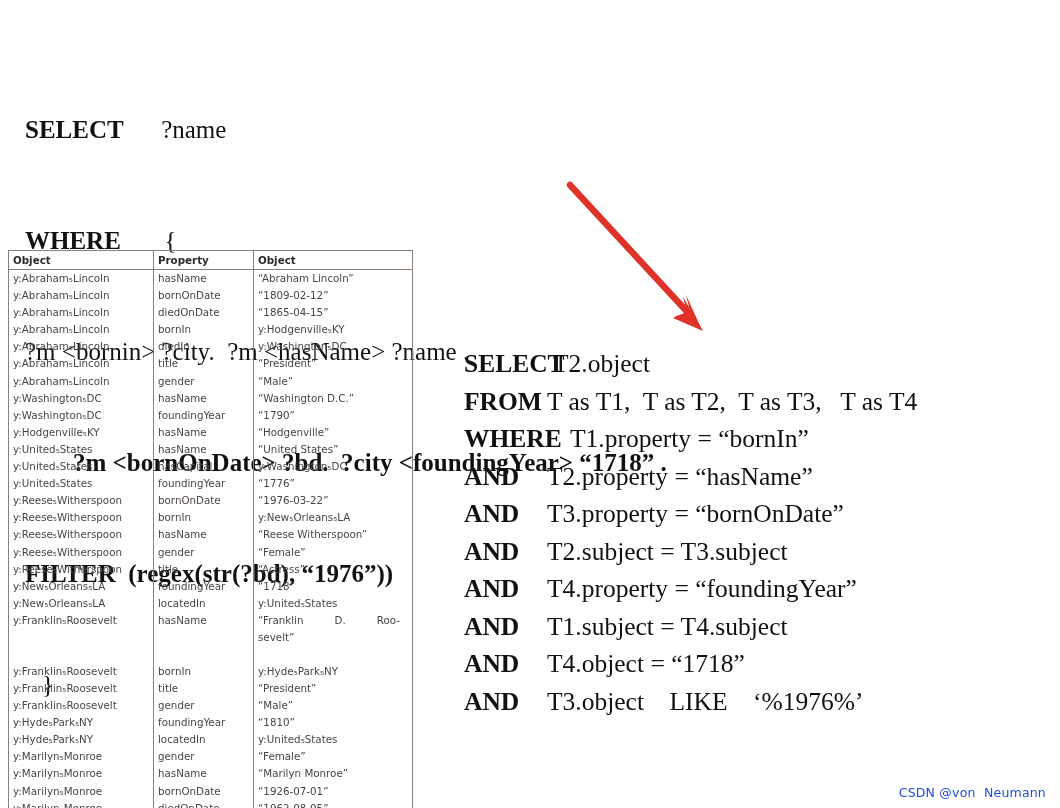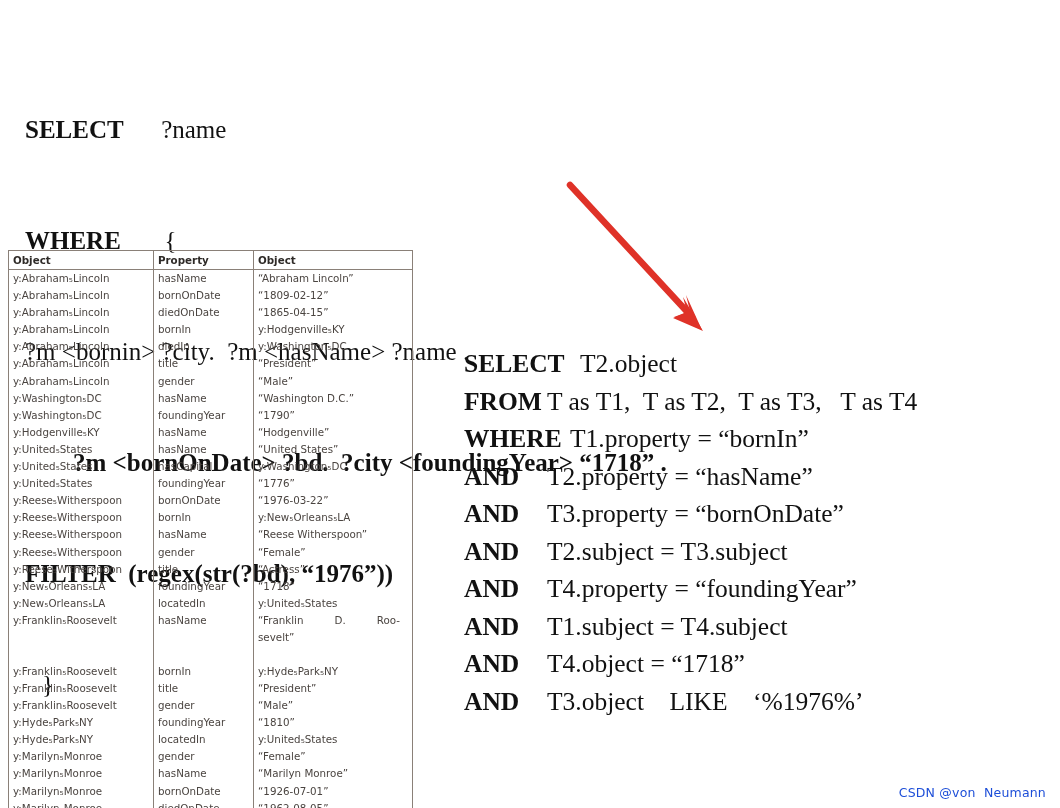--- a/index.html
+++ b/index.html
@@ -123,21 +123,21 @@
     display: inline-block;
     font-weight: bold;
     white-space: pre;
   }
   .sql-row .sql-val {
     display: inline-block;
     white-space: pre;
   }
   .kw-w-wide { width: 83px; }
   .kw-w-and  { width: 83px; }
-  .ind-sel   { margin-left: 33px; }
+  .ind-sel   { margin-left: 6px; }
   .ind-from  { margin-left: 0px; }
   .ind-where { margin-left: 23px; }
   .ind-and   { margin-left: 0px; }
 
   
   #watermark {
     position: absolute;
     right: 14px;
     bottom: 8px;
     font-family: "DejaVu Sans", sans-serif;

